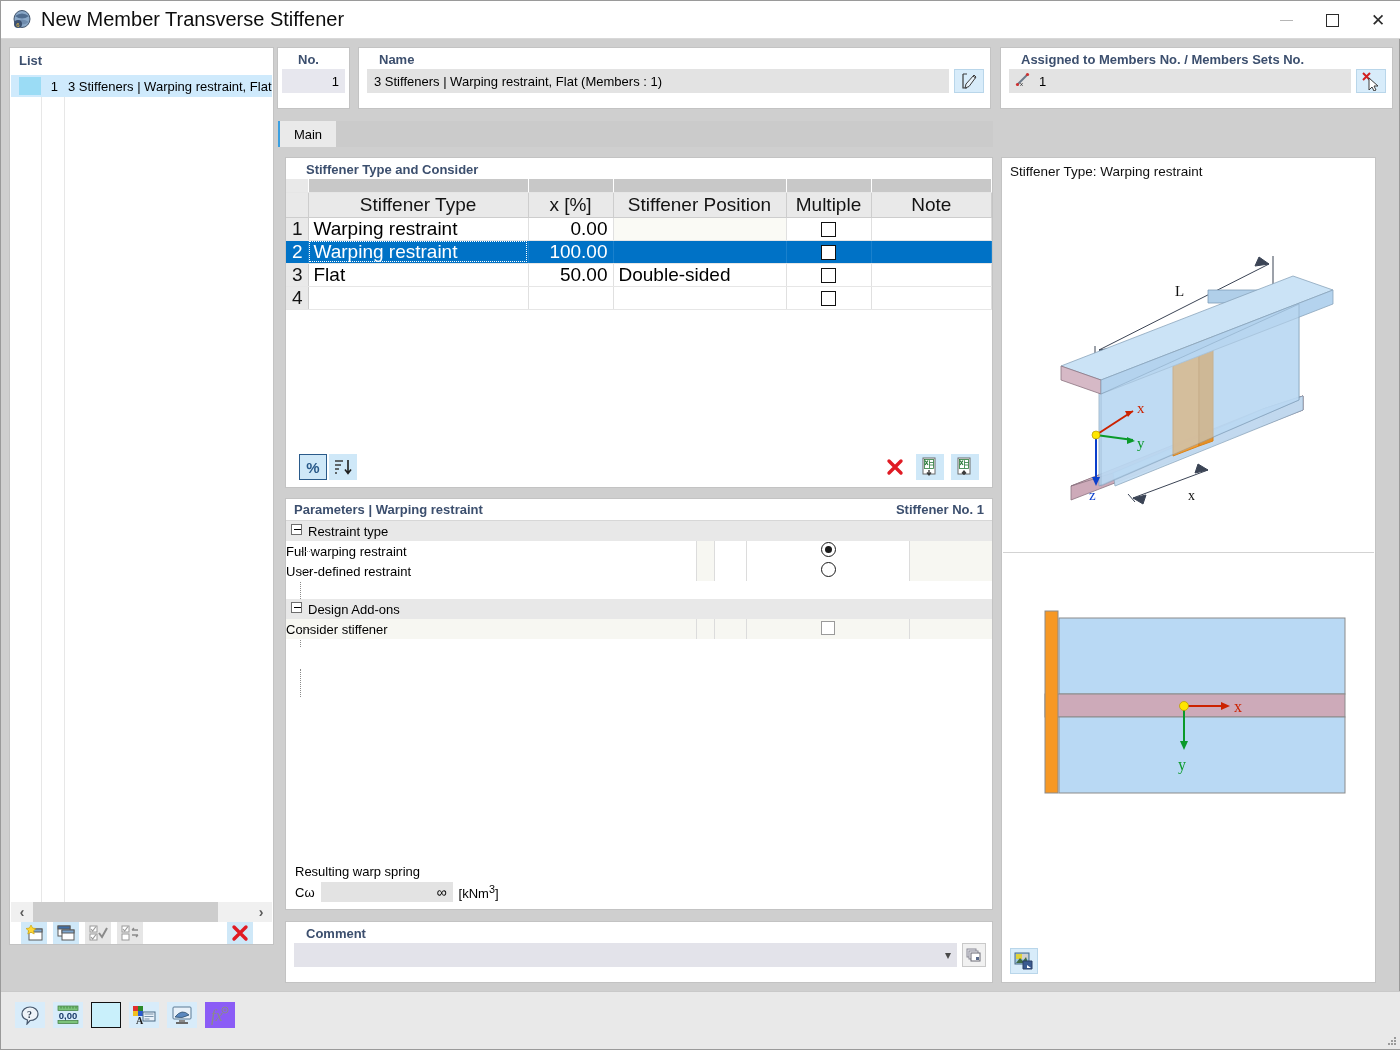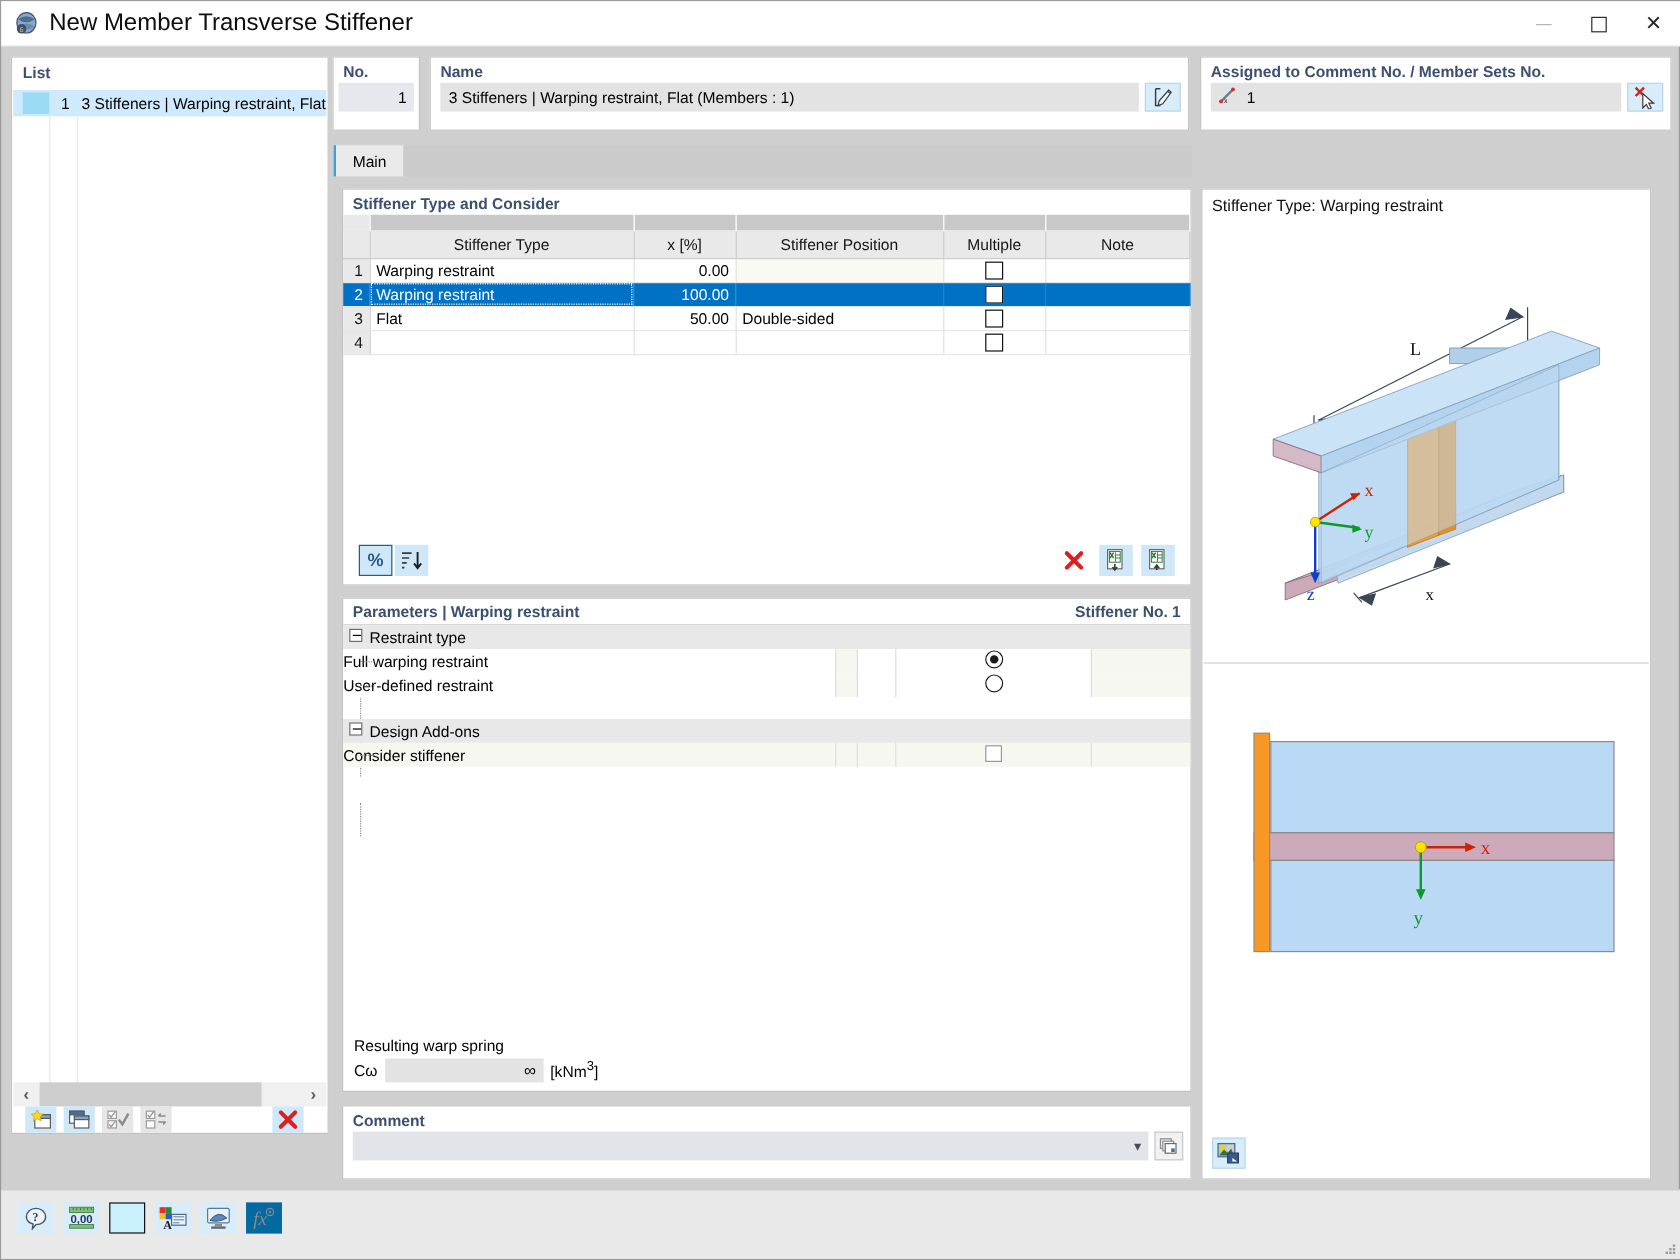--- a/index.html
+++ b/index.html
@@ -30,21 +30,21 @@
   .win-btns { position:absolute; right:0; top:0; height:38px; display:flex; }
   .win-btn { width:46px; height:38px; display:flex; align-items:center; justify-content:center; }
   .wb-min { width:13px; height:1px; background:#b6b6b6; }
   .wb-max { width:13px; height:13px; border:1.3px solid #2b2b2b; }
   .wb-close { font-size:17px; color:#2b2b2b; line-height:1; font-family:"DejaVu Sans", sans-serif; }
 
   
   .panel { background:#ffffff; border:1px solid #c3c3c3; position:absolute; }
   .panel-head {
     font-size:13px; font-weight:bold; color:#3c4f6e;
-    padding:4px 8px 2px 8px;
+    padding:4px 8px 2px 20px;
   }
 
   
   #list-panel { left:8px; top:46px; width:265px; height:898px; }
   .list-head { font-weight:bold; color:#3c4f6e; font-size:13px; padding:5px 12px 3px 9px; }
   .list-rows { position:absolute; left:1px; top:27px; right:1px; bottom:42px; }
   .list-row { display:flex; align-items:center; height:22px; font-size:13px; }
   .list-row.sel { background:#cfeafc; }
   .lr-swatch { width:22px; height:18px; margin-left:8px; background:#9bdcf5; }
   .lr-num { width:20px; text-align:right; padding-right:4px; }
@@ -88,21 +88,21 @@
   
   .tabstrip { position:absolute; left:277px; top:120px; width:715px; height:26px; background:#cbcbcb; }
   .tab {
     position:absolute; left:0; top:0; width:58px; height:26px;
     background:#eaeaea; border-left:2px solid #3b9fe0;
     display:flex; align-items:center; justify-content:center; font-size:13px;
   }
 
   
   #stiff-panel { left:284px; top:156px; width:708px; height:331px; }
-  .tbl { width:100%; border-collapse:collapse; font-size:13px; table-layout:fixed; }
+  .tbl { width:100%; border-collapse:collapse; font-size:19px; table-layout:fixed; }
   .tbl .sub-head td { background:#c8c8c8; height:13px; border-right:1px solid #ffffff; }
   .tbl th {
     background:#e9e9e9; font-weight:normal; height:23px;
     border-right:1px solid #cdcdcd; border-bottom:1px solid #cdcdcd;
     color:#141414;
   }
   .tbl td {
     height:20px; border-right:1px solid #e0e0e0; border-bottom:1px solid #e6e6e6;
     padding:0 5px; background:#fff;
   }
@@ -206,21 +206,21 @@
   }
 
   
   .bottombar {
     position:absolute; left:0; bottom:0; width:1400px; height:58px;
     background:#e9e9e9; border-top:1px solid #c9c9c9;
   }
   .bb-left { position:absolute; left:14px; top:10px; display:flex; gap:8px; align-items:center; }
   .bb-icon { width:30px; height:26px; background:#d8ecfa; display:flex; align-items:center; justify-content:center; }
   .bb-icon.plainw { background:#c9f0fb; border:1px solid #111; }
-  .bb-icon.dis { background:#0369a1;justify-content:center; }
+  .bb-icon.dis { background:#8b5cf6;justify-content:center; }
   .bb-right { position:absolute; right:18px; top:10px; display:flex; gap:12px; }
   .dlg-btn {
     width:102px; height:27px; background:#e4e4e4; border:1px solid #b0b0b0;
     display:flex; align-items:center; justify-content:center; font-size:13.5px;
   }
   .grip { position:absolute; right:4px; bottom:3px; width:10px; height:10px; }
   .grip i { position:absolute; width:2px; height:2px; background:#9a9a9a; }
 </style>
 </head>
 <body>
@@ -326,21 +326,21 @@
         <svg width="18" height="18" viewBox="0 0 18 18">
           <path d="M3 2 h4 M3 2 v14 h4" stroke="#3b3b3b" fill="none" stroke-width="1.2"></path>
           <path d="M14 3 L6 12 L5 16 L9 14.5 L16 5Z" fill="#e8f3fb" stroke="#3b3b3b" stroke-width="1"></path>
           <path d="M13 4 L15.5 6" stroke="#3b3b3b" stroke-width="1"></path>
         </svg>
       </div>
     </div>
   </div>
 
   <div class="panel" id="assigned-panel">
-    <div class="panel-head">Assigned to Comment No. / Member Sets No.</div>
+    <div class="panel-head">Assigned to Members No. / Members Sets No.</div>
     <div class="assigned-row">
       <div class="field assigned-field">
         <span>
           <svg width="17" height="16" viewBox="0 0 17 16">
             <path d="M2 13 L13 2" stroke="#6c7a8a" stroke-width="2"></path>
             <circle cx="12.5" cy="2.5" r="1.6" fill="#d03030"></circle>
             <circle cx="2.5" cy="12.5" r="1.6" fill="#d03030"></circle>
             <text x="5" y="14" font-size="6" fill="#222" font-family="Liberation Sans">x</text>
           </svg>
         </span>

